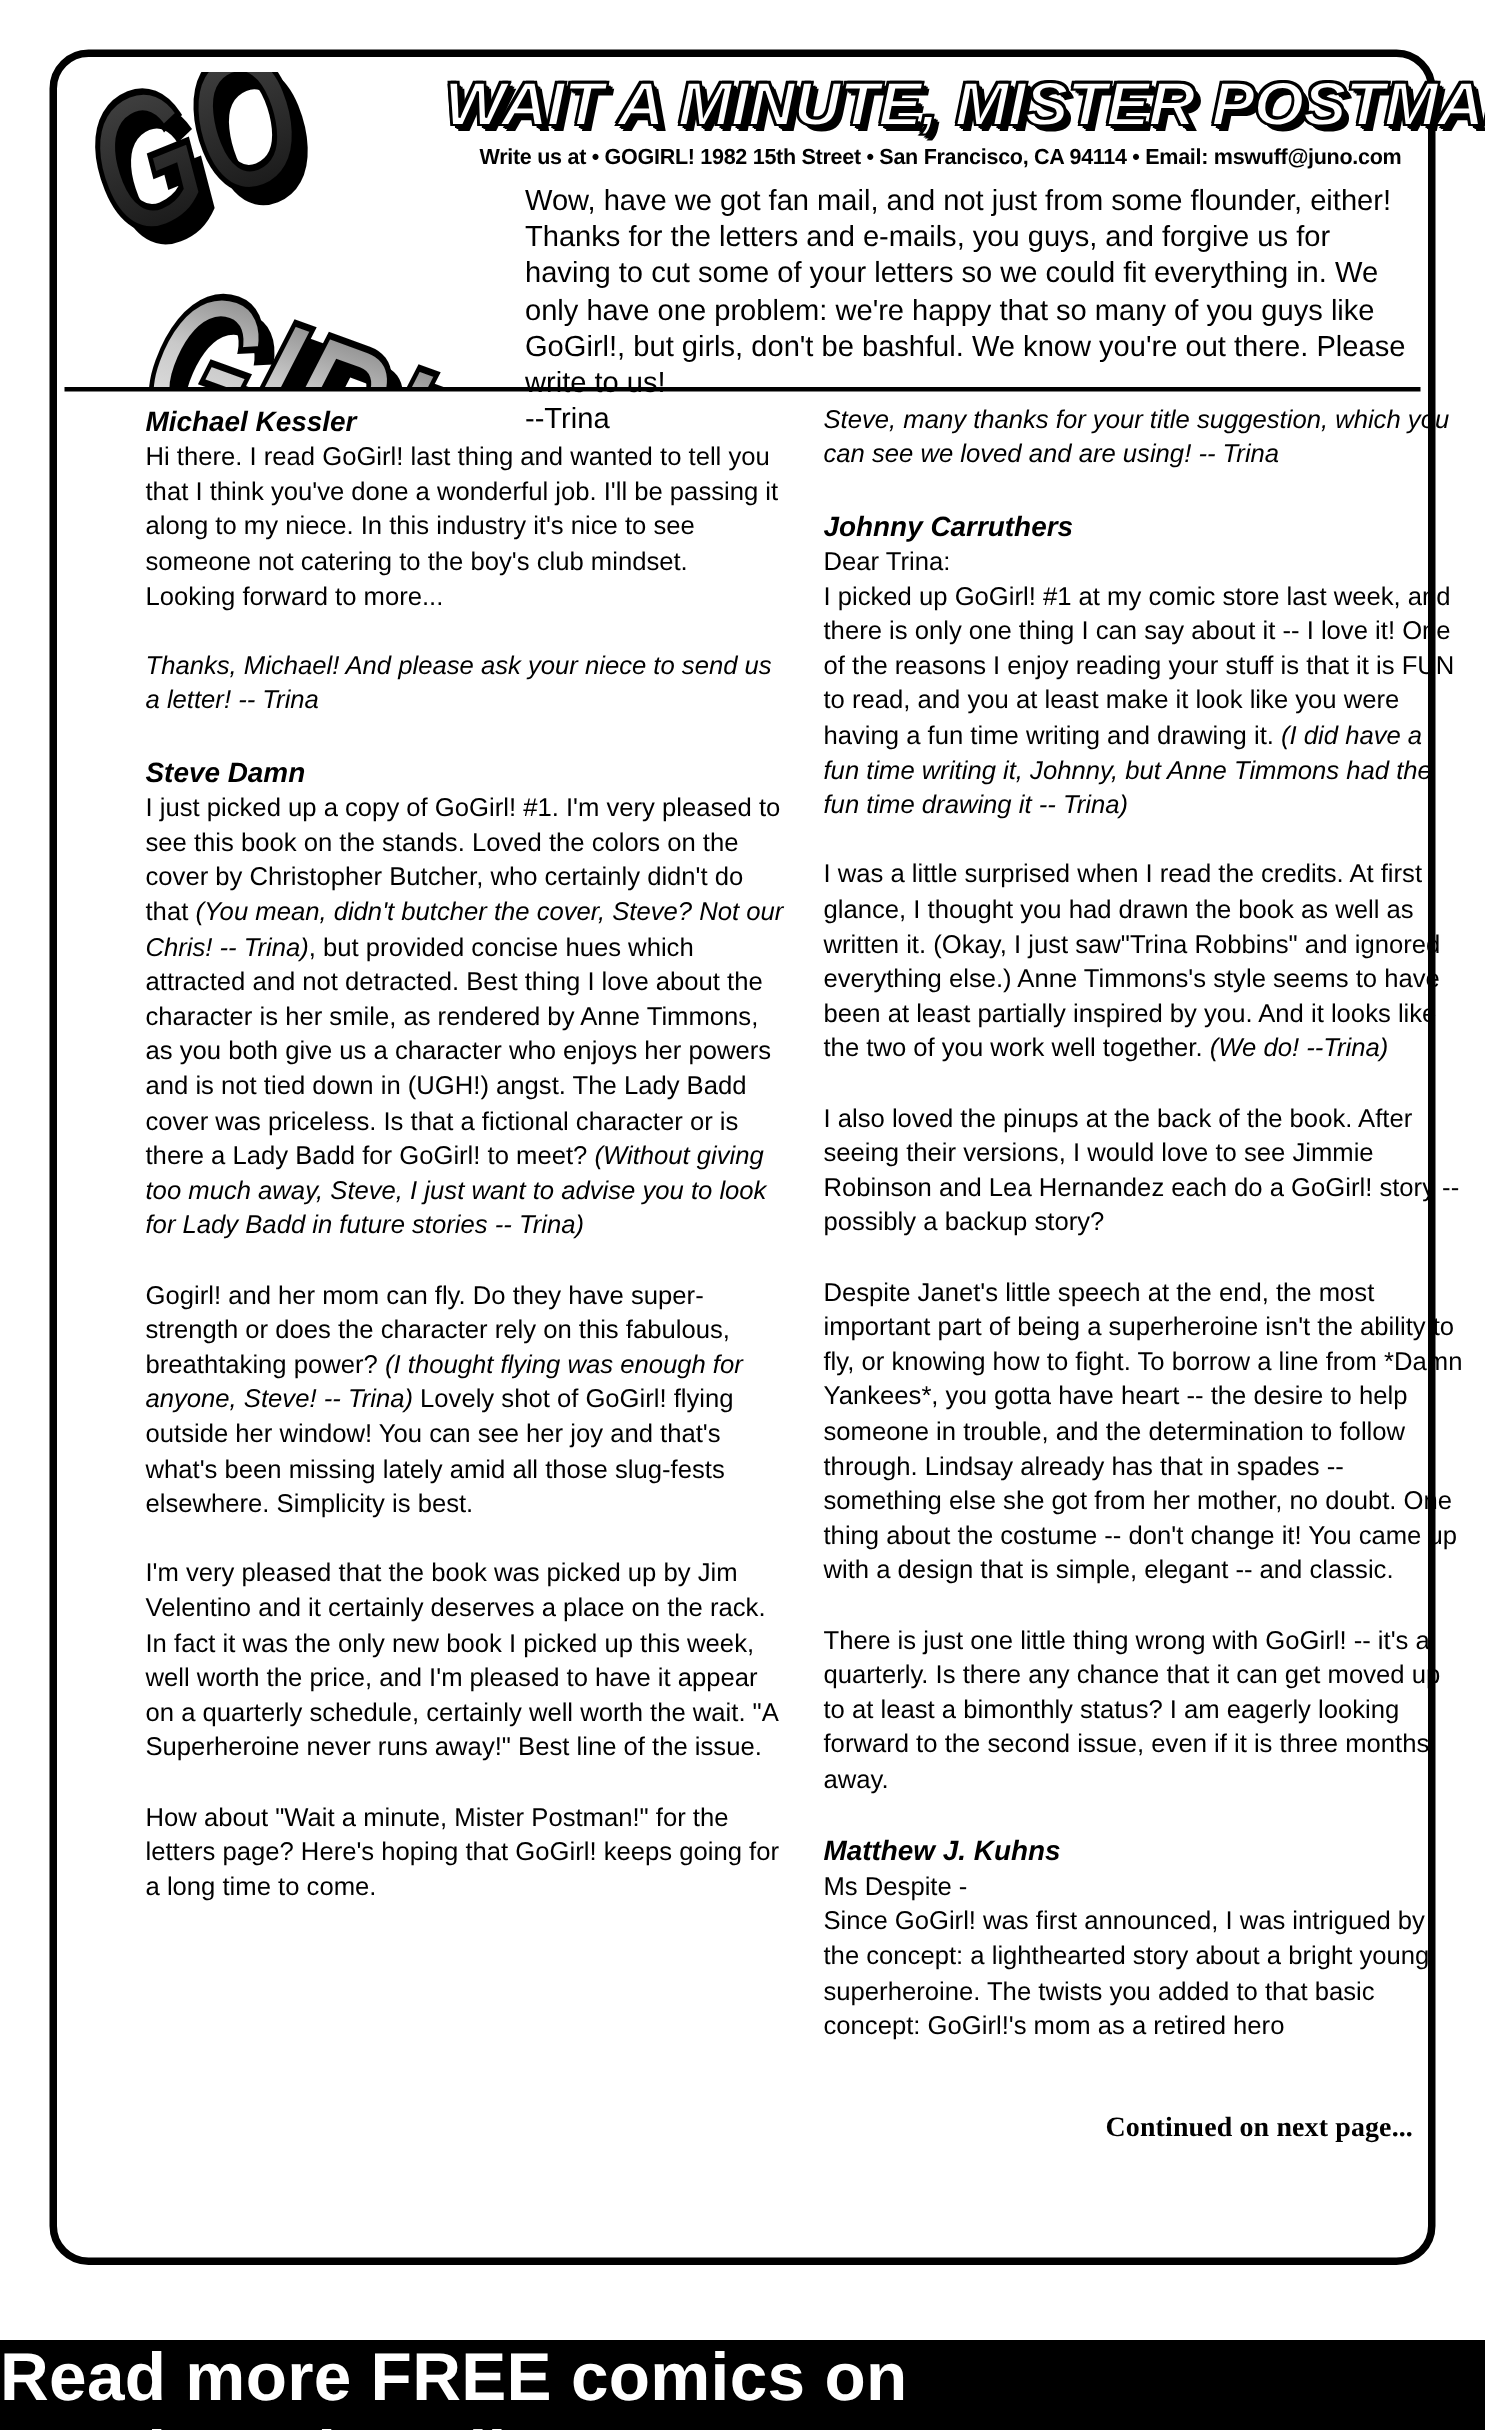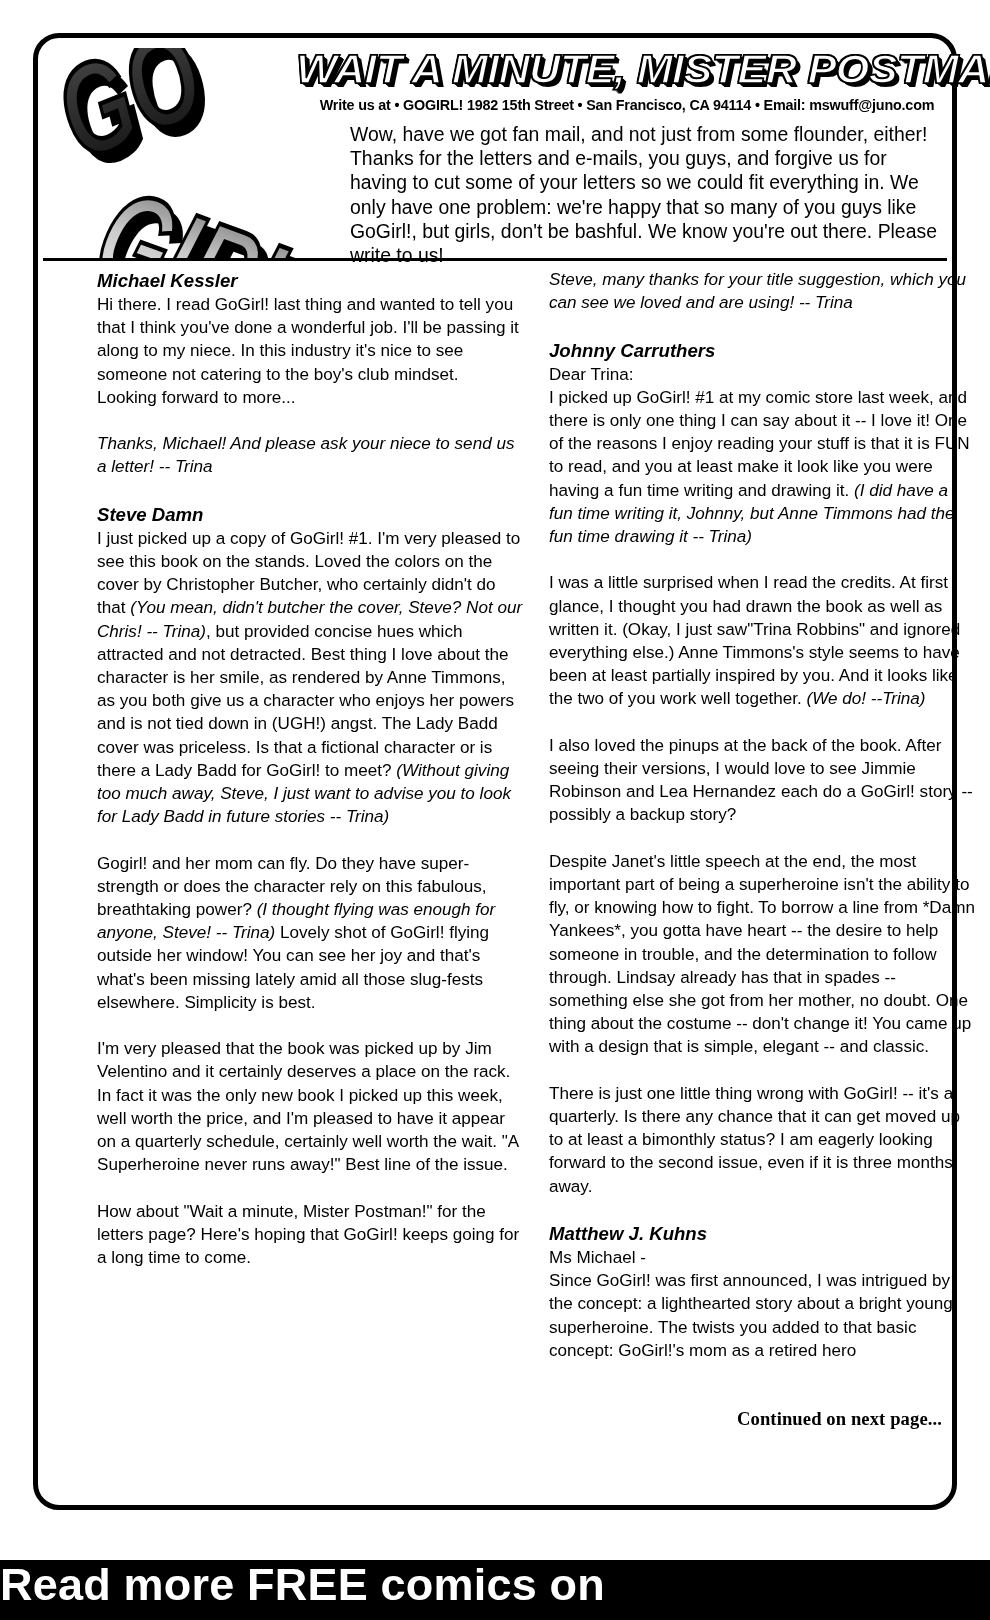--- a/index.html
+++ b/index.html
@@ -205,20 +205,21 @@
 
         <text x="58" y="150" font-family="'Liberation Sans', sans-serif" font-weight="bold" font-style="italic" font-size="88" fill="url(#gB)" stroke="#000" stroke-width="3" transform="rotate(20 58 150) scale(1.0,1.55)">GIRL!</text>
       </svg>
     </div>
 
     <div class="masthead-right">
       <div class="banner-title">WAIT A MINUTE, MISTER POSTMAN!</div>
       <div class="banner-address">Write us at • GOGIRL! 1982 15th Street • San Francisco, CA 94114 • Email: mswuff@juno.com</div>
       <div class="intro">
         <span>Wow, have we got fan mail, and not just from some flounder, either! Thanks for the letters and e-mails, you guys, and forgive us for having to cut some of your letters so we could fit everything in. We only have one problem: we're happy that so many of you guys like GoGirl!, but girls, don't be bashful.  We know you're out there.  Please write to us!</span>
+        <span class="sig">--Trina</span>
       </div>
     </div>
   </div>
 
   <div class="rule"></div>
 
   <div class="columns">
 
     <div class="col">
 
@@ -261,21 +262,21 @@
         <div class="blank"></div>
         <p>Despite Janet's little speech at the end, the most important part of being a superheroine isn't the ability to fly, or knowing how to fight. To borrow a line from *Damn Yankees*, you gotta have heart -- the desire to help someone in trouble, and the determination to follow through.  Lindsay already has that in spades -- something else she got from her mother, no doubt.  One thing about the costume -- don't change it!  You came up with a design that is simple, elegant -- and classic.</p>
         <div class="blank"></div>
         <p>There is just one little thing wrong with GoGirl! -- it's a quarterly.  Is there any chance that it can get moved up to at least a bimonthly status?  I am eagerly looking forward to the second issue, even if it is three months away.</p>
       </div>
 
       <div class="blank"></div>
 
       <div>
         <p class="writer">Matthew J. Kuhns</p>
-        <p>Ms Michael -</p>
+        <p>Ms Despite -</p>
         <p>Since GoGirl! was first announced, I was intrigued by the concept: a lighthearted story about a bright young superheroine.  The twists you added to that basic concept: GoGirl!'s mom as a retired hero</p>
       </div>
 
     </div>
   </div>
 
   <div class="continued">Continued on next page...</div>
 
   <div class="footer-banner">
     <span>Read more FREE comics on ReadComicOnline</span>

